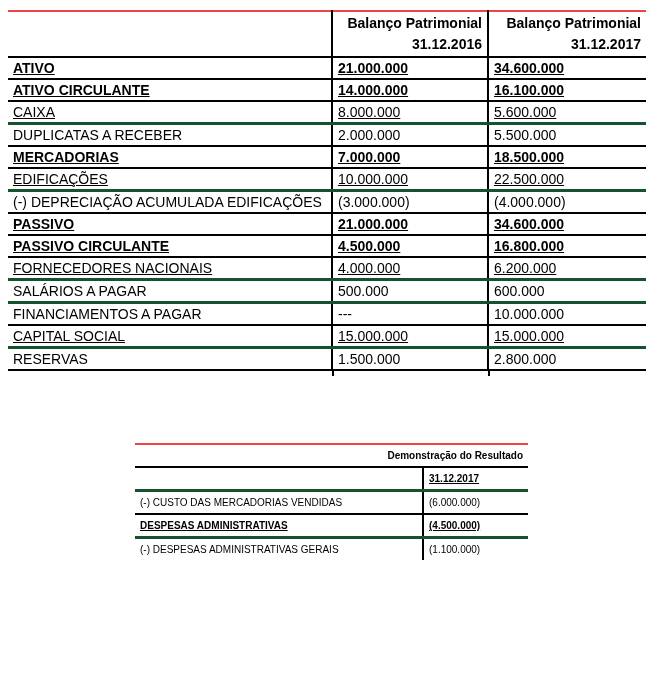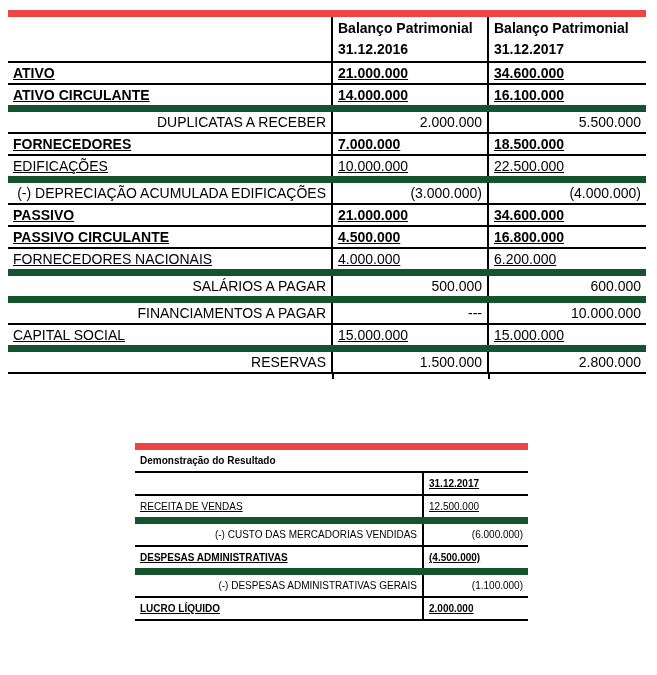--- a/index.html
+++ b/index.html
@@ -31,23 +31,23 @@
     vertical-align: middle;
     white-space: nowrap;
     overflow: hidden;
     text-align: left;
   }
   #is-wrap td { font-size: 10px; height: 21px; line-height: 21px; }
 
   tr.bold td, td.bold { font-weight: bold; }
 
   
-  tr.t1 > td { border-top: 7px solid #14532d; text-align: right; }
+  tr.t1 > td { border-top: 3px solid #14532d; }
   tr.t2 > td { border-top: 2px solid #000; text-decoration: underline; }
-  tr.top > td { border-top: 7px solid #ef4444; }
+  tr.top > td { border-top: 2px solid #ef4444; text-align: right; }
   tbody tr.last > td { border-bottom: 2px solid #000; }
 
   
   td.div-r { border-right: 2px solid #000; }
 
   .hdr td { height: 44px; line-height: 21px; }
 
   .stub {
     position: absolute;
     width: 2px;
@@ -85,27 +85,32 @@
         <tr class="t2 bold">
           <td class="div-r">ATIVO</td>
           <td class="div-r">21.000.000</td>
           <td>34.600.000</td>
         </tr>
         <tr class="t2 bold">
           <td class="div-r">ATIVO CIRCULANTE</td>
           <td class="div-r">14.000.000</td>
           <td>16.100.000</td>
         </tr>
+        <tr class="t2">
+          <td class="div-r">CAIXA</td>
+          <td class="div-r">8.000.000</td>
+          <td>5.600.000</td>
+        </tr>
         <tr class="t1">
           <td class="div-r">DUPLICATAS A RECEBER</td>
           <td class="div-r">2.000.000</td>
           <td>5.500.000</td>
         </tr>
         <tr class="t2 bold">
-          <td class="div-r">FORNECEDORES</td>
+          <td class="div-r">MERCADORIAS</td>
           <td class="div-r">7.000.000</td>
           <td>18.500.000</td>
         </tr>
         <tr class="t2">
           <td class="div-r">EDIFICAÇÕES</td>
           <td class="div-r">10.000.000</td>
           <td>22.500.000</td>
         </tr>
         <tr class="t1">
           <td class="div-r">(-) DEPRECIAÇÃO ACUMULADA EDIFICAÇÕES</td>
@@ -162,35 +167,27 @@
     <thead>
       <tr class="top">
         <td colspan="2" class="bold">Demonstração do Resultado</td>
       </tr>
       <tr class="t2">
         <td class="div-r"></td>
         <td class="bold">31.12.2017</td>
       </tr>
     </thead>
     <tbody id="is-body">
-        <tr class="t2">
-          <td class="div-r">RECEITA DE VENDAS</td>
-          <td>12.500.000</td>
-        </tr>
         <tr class="t1">
           <td class="div-r">(-) CUSTO DAS MERCADORIAS VENDIDAS</td>
           <td>(6.000.000)</td>
         </tr>
         <tr class="t2 bold">
           <td class="div-r">DESPESAS ADMINISTRATIVAS</td>
           <td>(4.500.000)</td>
         </tr>
         <tr class="t1">
           <td class="div-r">(-) DESPESAS ADMINISTRATIVAS GERAIS</td>
           <td>(1.100.000)</td>
         </tr>
-        <tr class="t2 bold last">
-          <td class="div-r">LUCRO LÍQUIDO</td>
-          <td>2.000.000</td>
-        </tr>
       </tbody>
   </table>
 </div>
 
 </body></html>

